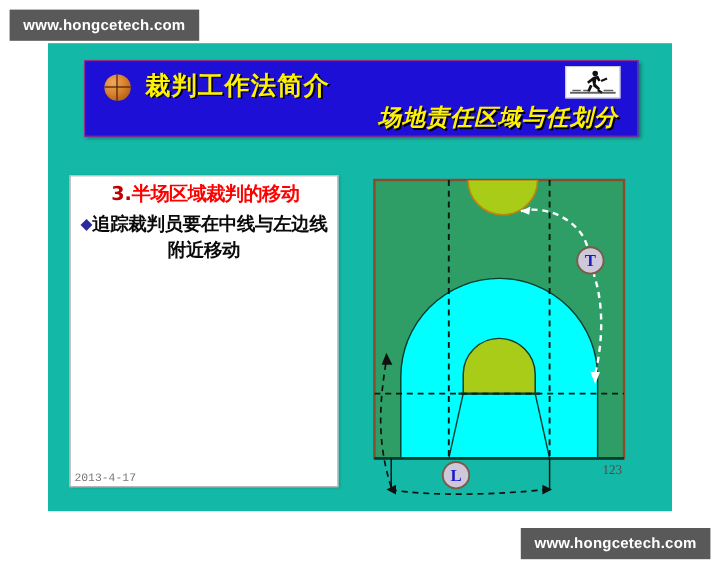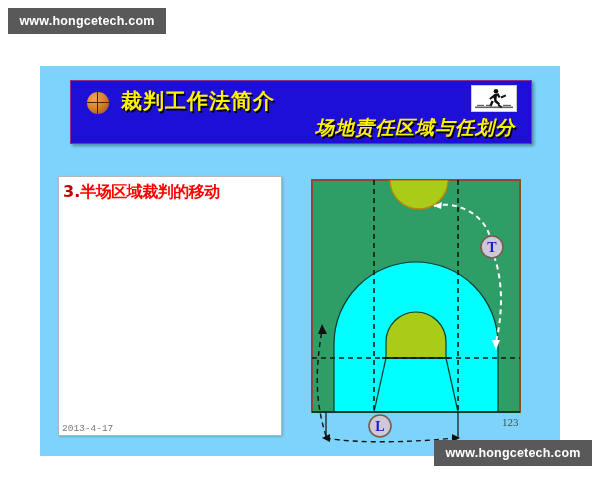--- a/index.html
+++ b/index.html
@@ -33,23 +33,23 @@
     width: 158px; height: 26px;
   }
   #wm-bottom {
     left: 434px; top: 440px;
     width: 158px; height: 26px;
   }
 
   
   #slide {
     position: absolute;
-    left: 40px; top: 66px;
+    left: 40px; top: 36px;
     width: 520px; height: 390px;
-    background: #7dd3fc;
+    background: #14b8a6;
   }
 
   
   #title-banner {
     position: absolute;
     left: 30px; top: 14px;
     width: 460px; height: 62px;
     background: #1D0FD6;
     border: 1px solid #8a2f8a;
     box-shadow: 2px 2px 3px rgba(0,0,0,0.35);
@@ -106,20 +106,21 @@
 
   
   #text-panel {
     position: absolute;
     left: 18px; top: 110px;
     width: 222px; height: 258px;
     background: #ffffff;
     border: 1px solid #b5b5b5;
     box-shadow: 1px 1px 2px rgba(0,0,0,0.18);
     overflow: hidden;
+    text-align: center;
   }
   #heading-line {
     position: absolute;
     left: 4px; top: 5px;
     width: 216px;
     white-space: nowrap;
     font-family: "DejaVu Sans", sans-serif;
   }
   .heading-num {
     color: #C00000;
@@ -210,20 +211,21 @@
     <div id="title-sub">场地责任区域与任划分</div>
   </div>
 
   <div id="text-panel">
 
     <div id="heading-line">
       <span class="heading-num">3.</span><span class="heading-text">半场区域裁判的移动</span>
     </div>
 
     <div id="body-text">
+      <p class="para"><span class="bullet-dia">◆</span><span>追踪裁判员要在中线与左边线附近移动</span></p>
     </div>
 
     <div id="slide-date">2013-4-17</div>
   </div>
 
   <div id="page-number">123</div>
 
   <div id="court-wrap">
     <svg width="238" height="268" viewBox="0 0 238 268">
 

